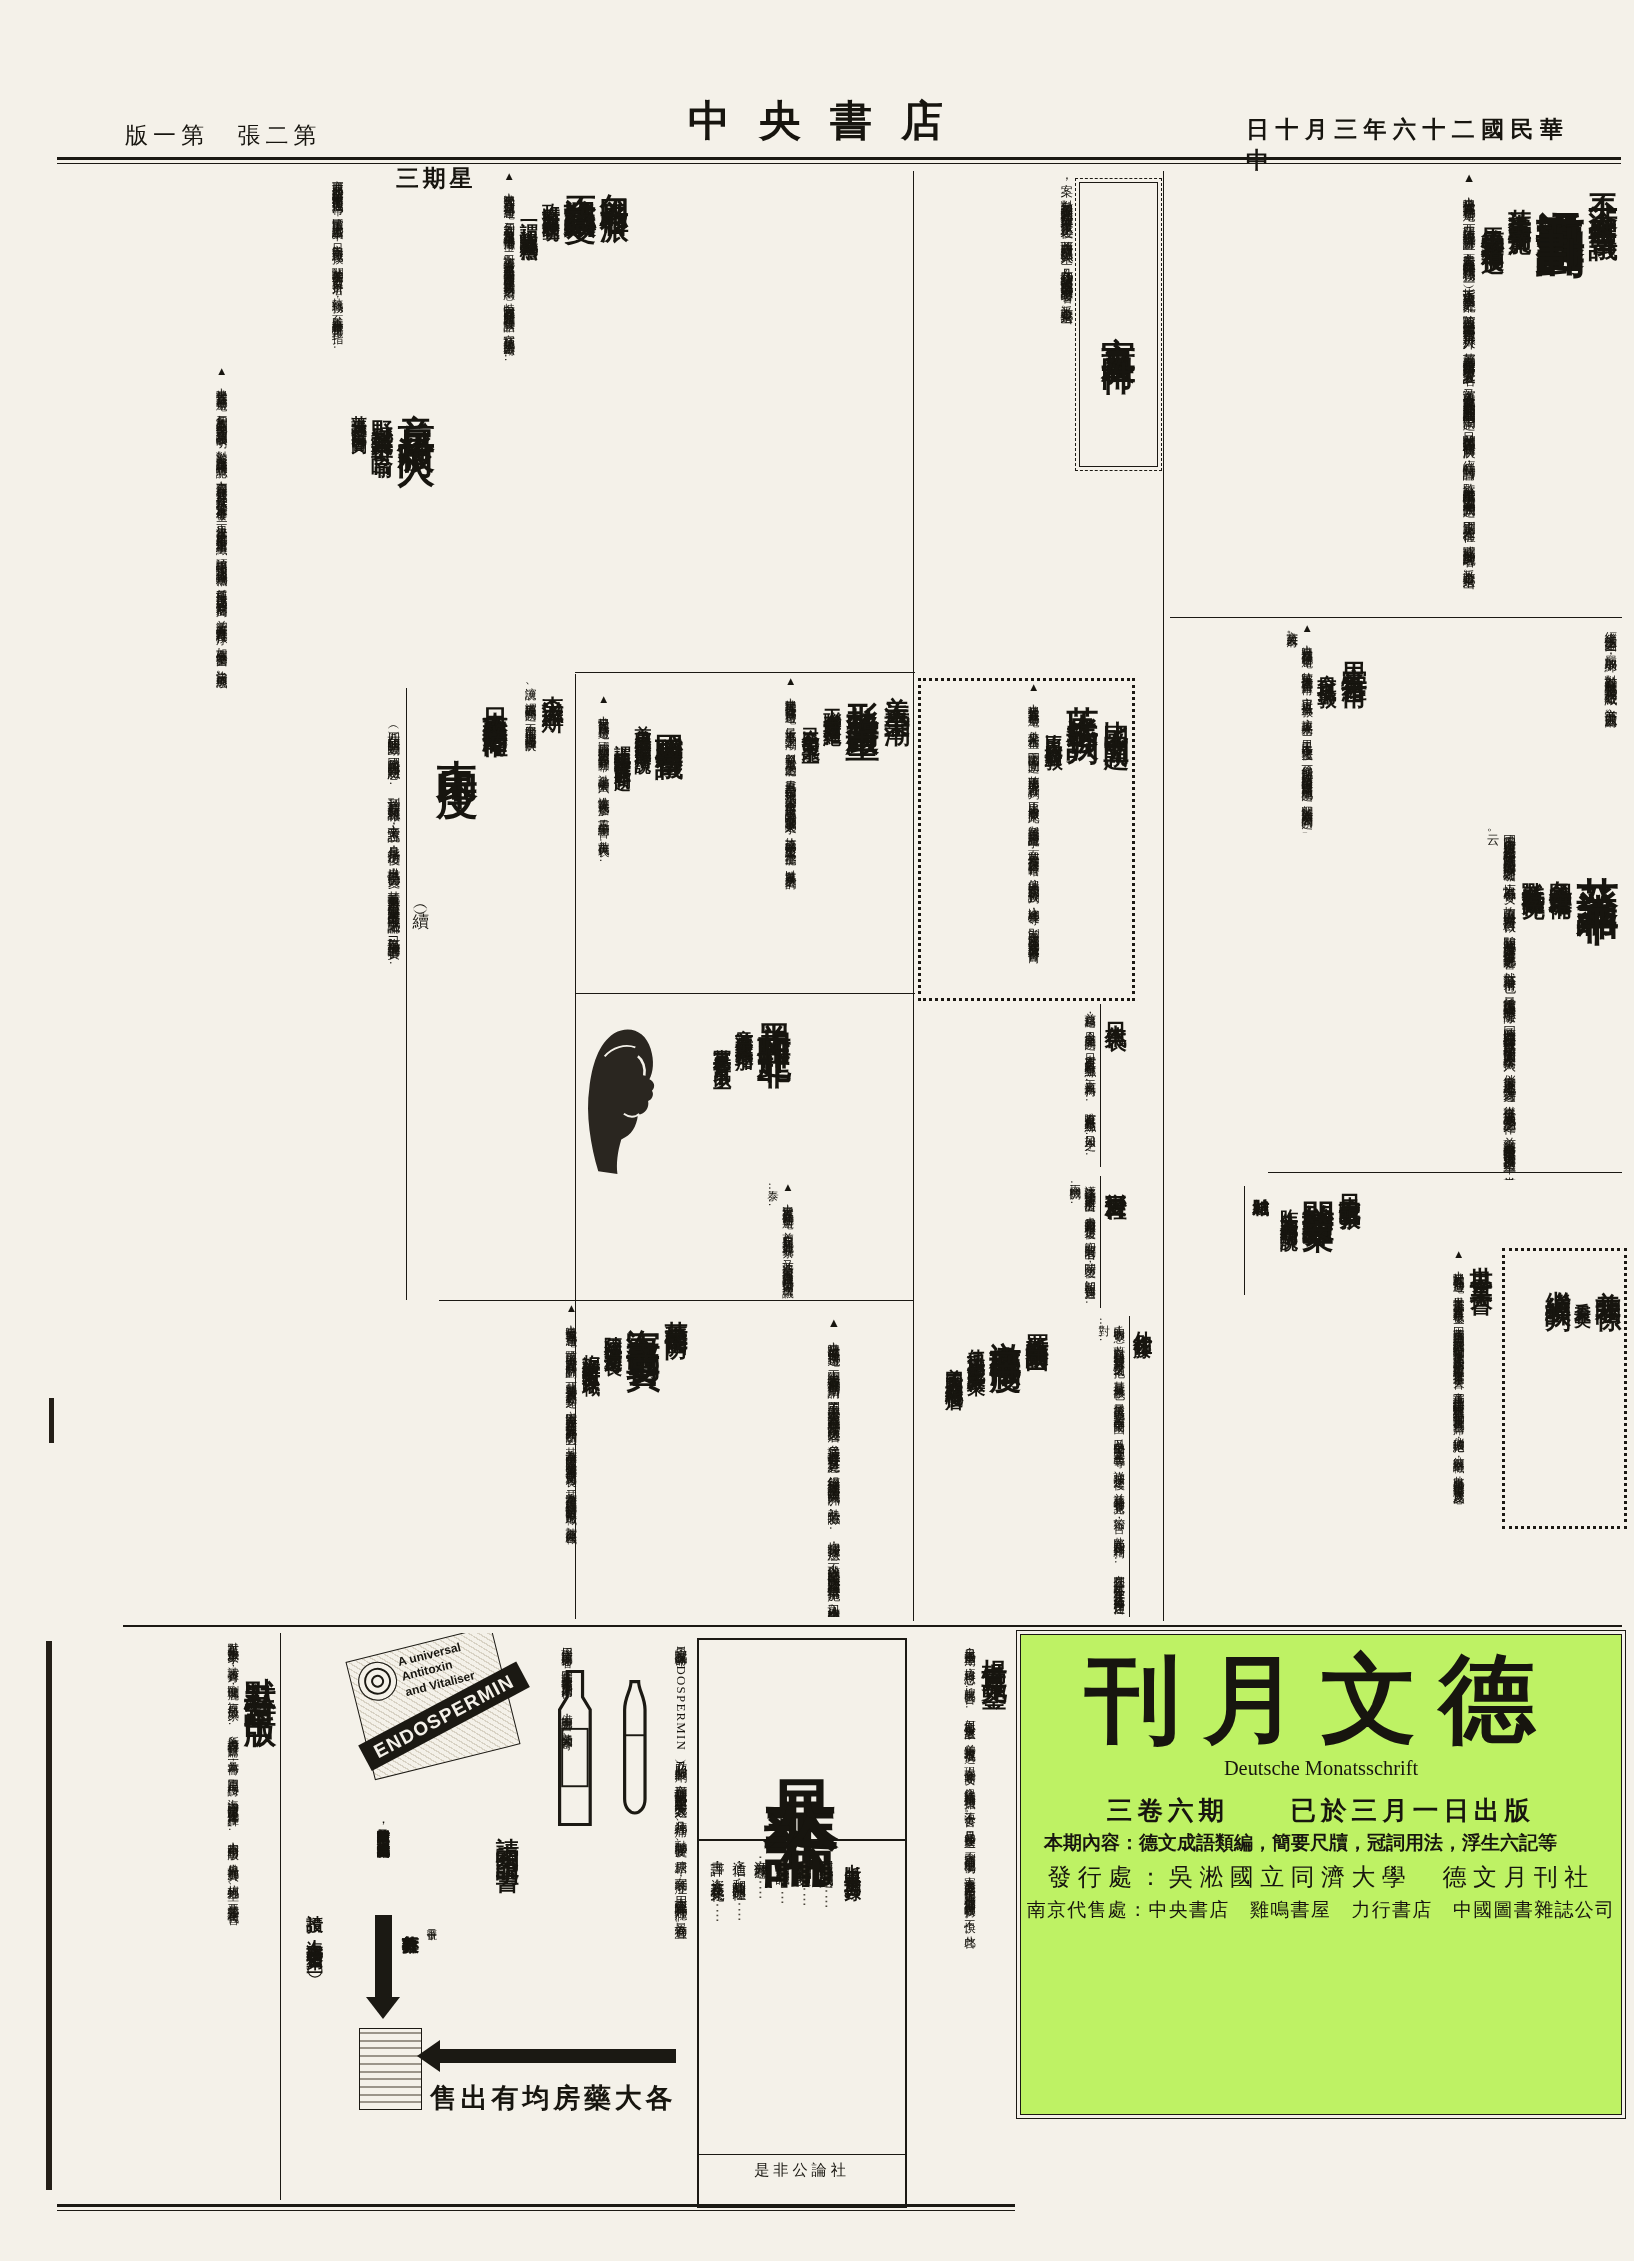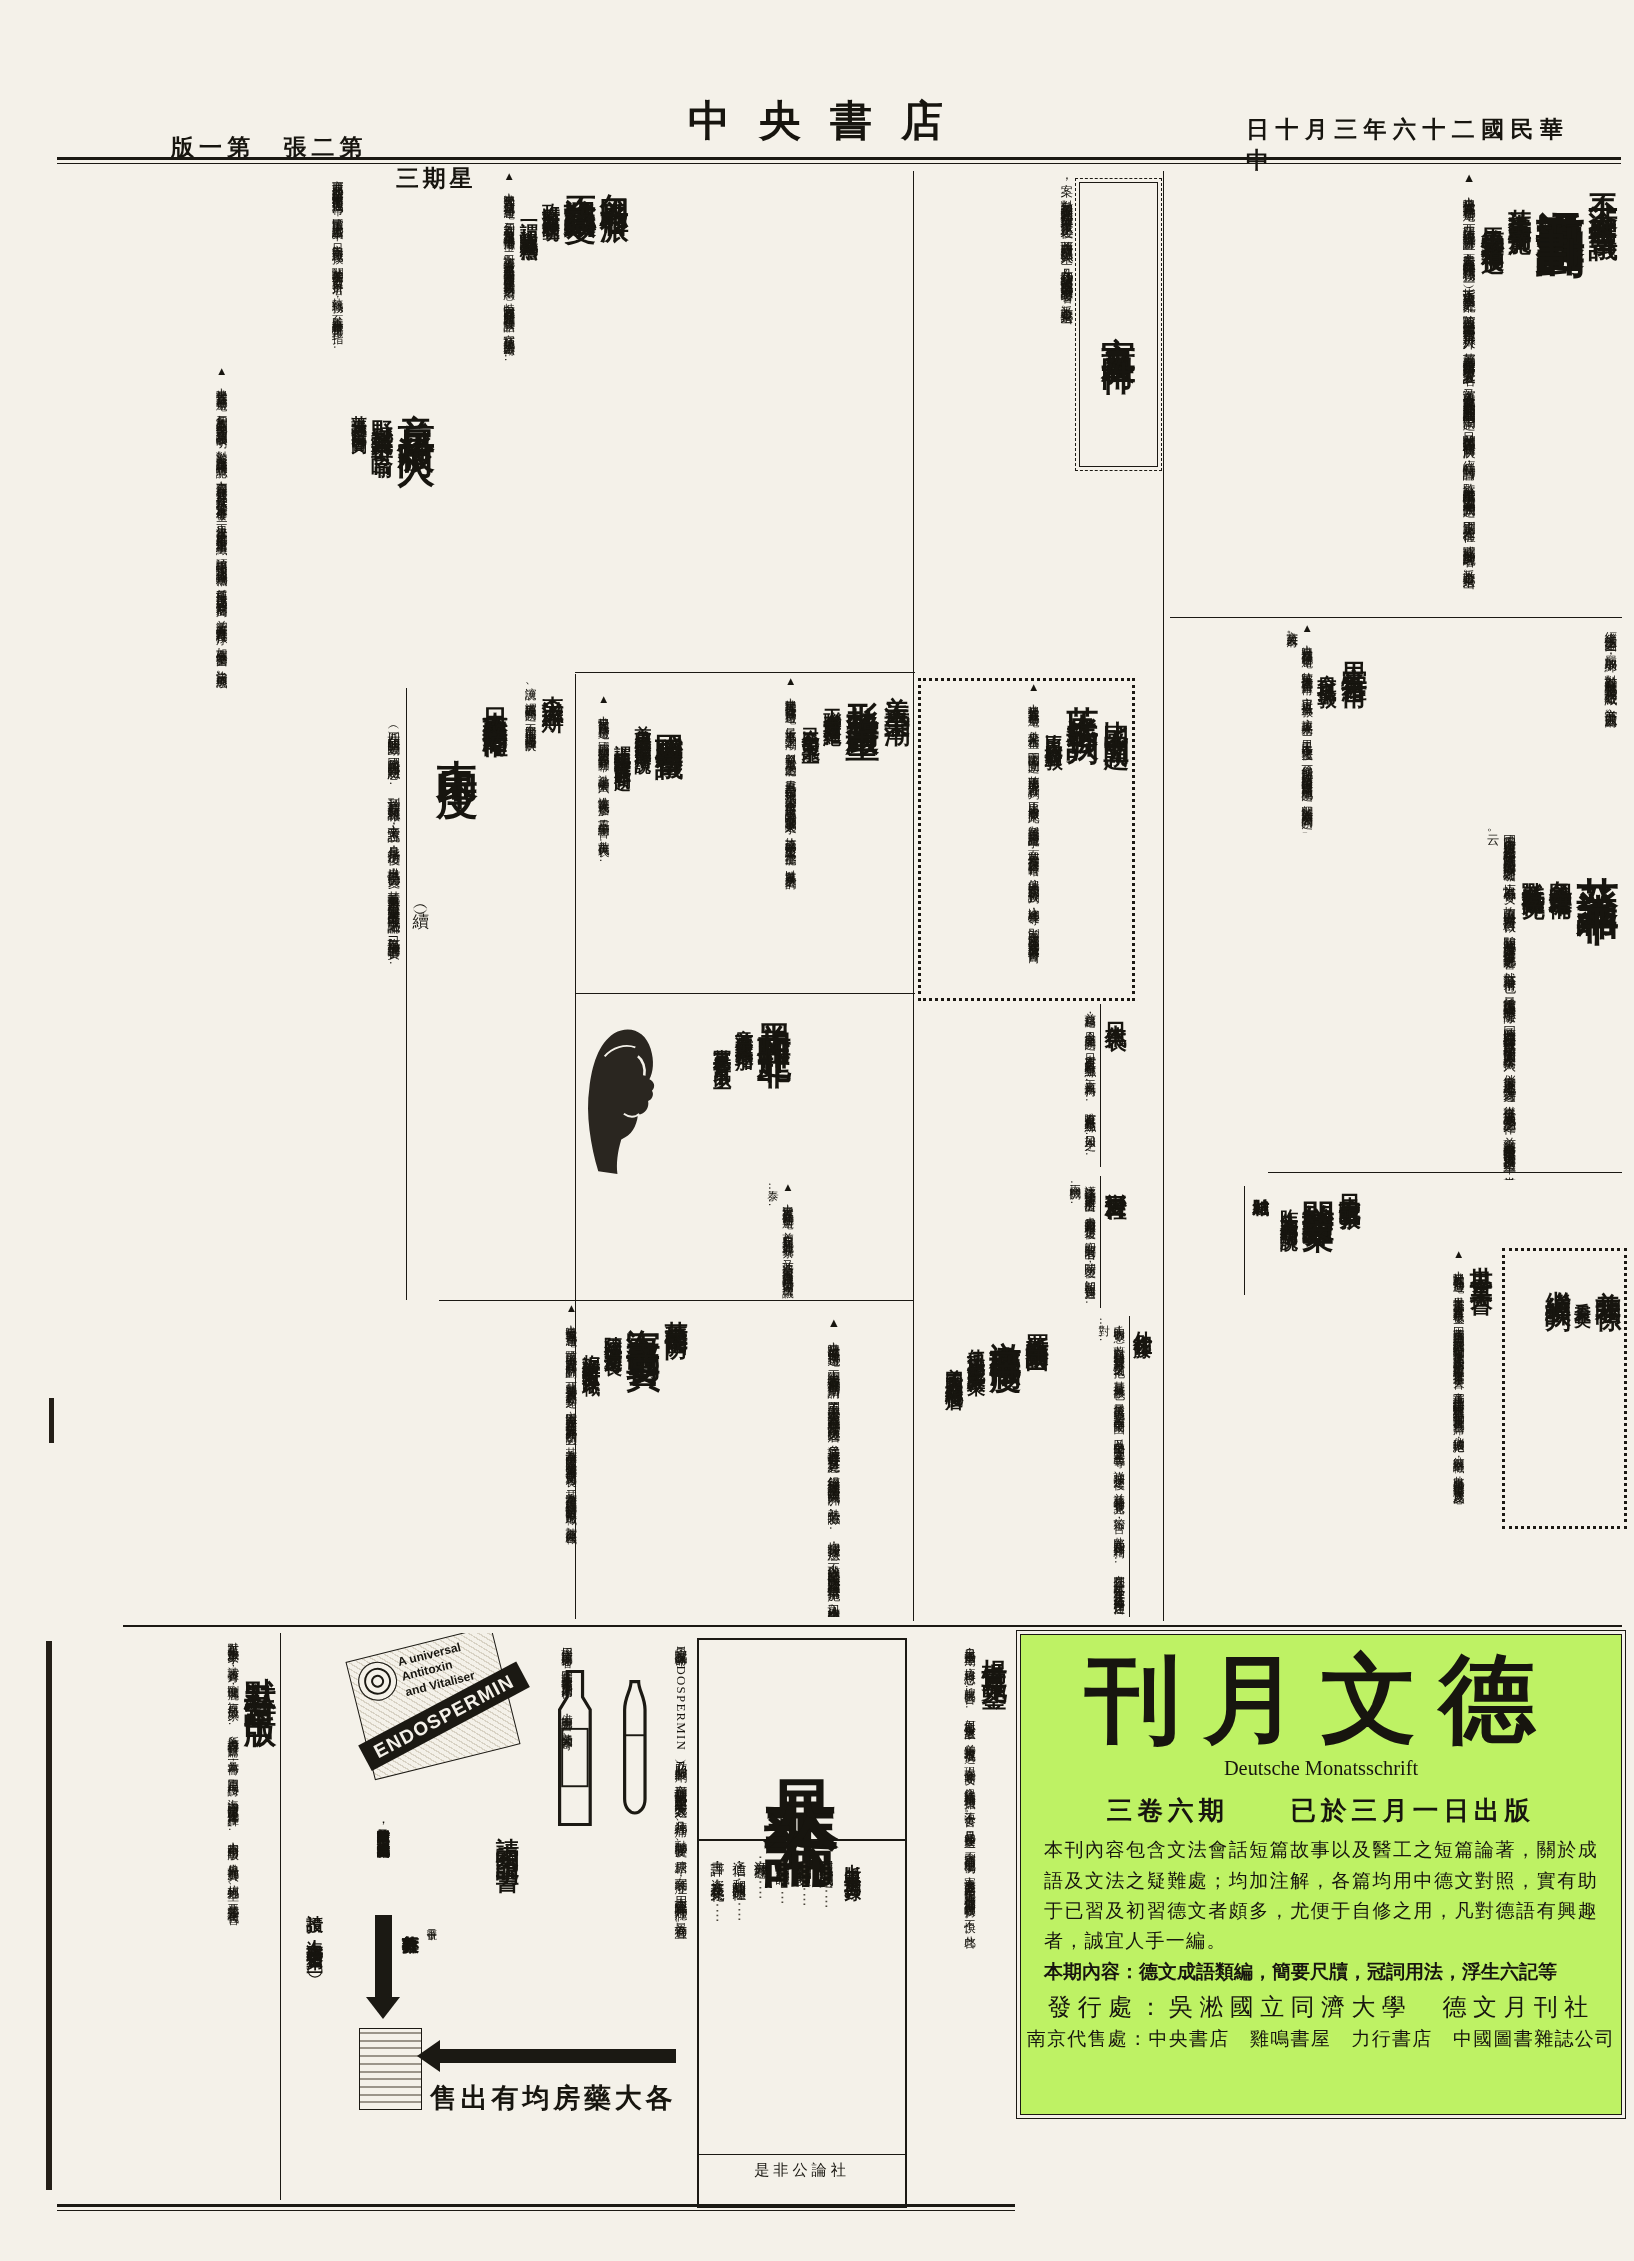--- a/index.html
+++ b/index.html
@@ -18,21 +18,21 @@
   .rule{position:absolute;background:#1b1913;}
   .dbl{border-top:3.2px solid #1b1913;border-bottom:1.3px solid #1b1913;background:transparent;height:2.6px;}
   .boxhead{border:1.9px solid #1b1913;outline:1.3px dashed #1b1913;outline-offset:3.2px;background:#f4f1e9;}
   .dotbox{border:3.2px dotted #1b1913;}
   .label-rule{border-left:1.3px solid #1b1913;padding-left:2.6px;}
   .artifact{position:absolute;background:#241f18;}
   
   #mh-date{left:1246px;top:114px;width:332px;font-size:23px;letter-spacing:6.4px;font-weight:700;}
   #mh-title{left:651px;top:93px;width:358px;text-align:center;font-size:42px;font-weight:700;letter-spacing:29px;}
   #mh-week{left:396px;top:119px;width:96px;font-size:23px;letter-spacing:3.8px;font-weight:700;margin-top:44px;}
-  #mh-ed{left:125px;top:132px;width:249px;font-size:23px;letter-spacing:5.1px;font-weight:700;margin-left:46px;}
+  #mh-ed{left:125px;top:120px;width:249px;font-size:23px;letter-spacing:5.1px;font-weight:400;}
   #mh-rule{left:57px;top:157px;width:1564px;}
   
   #b-noninter{left:1167px;top:171px;width:455px;height:447px;}
   #b-declare{left:914px;top:174px;width:249px;height:504px;}
   #b-declare .boxhead{position:absolute;right:5.1px;top:7.7px;width:77px;height:283px;display:flex;align-items:center;justify-content:center;}
   #b-declare .bodyzone{position:absolute;left:0;top:0;width:161px;height:100%;}
   #b-ribben{left:1167px;top:622px;width:203px;height:211px;}
   #b-fill-r1{left:1374px;top:622px;width:248px;height:197px;}
   #b-eden{left:1373px;top:825px;width:249px;height:355px;}
   #b-diet{left:1268px;top:1176px;width:96px;height:314px;}
@@ -337,18 +337,17 @@
 
 <div class="blk vt" id="ad-yang">
   <div class="col hd f40 sp8">楊世元長兄鑒</div>
   <div class="col body sm">自兄去後兩星期，姪終日思念，嫂眼哭昏……何忍心日久不返故里？弟特來京尋找不遇。現在全家商安，金銀法維持歸弟負擔，決不食言。兄見報卽速返里，否則將通信地址寫明，寄上海愛多亞路二四七號大新洋行機油部徐楨鏞君收轉，不悞。此啓。</div>
 </div>
 
 <div class="blk" id="ad-dewen">
   <div id="dw-title">刊月文德</div>
   <div id="dw-sub">Deutsche  Monatsschrift</div>
   <div id="dw-issue">三卷六期　　已於三月一日出版</div>
-  <div id="dw-body">本刊內容包含文法會話短篇故事以及醫工之短篇論著，關於成語及文法之疑難處；均加注解，各篇均用中德文對照，實有助于已習及初習德文者頗多，尤便于自修之用，凡對德語有興趣者，誠宜人手一編。</div>
   <div id="dw-contents">本期內容：德文成語類編，簡要尺牘，冠詞用法，浮生六記等</div>
   <div id="dw-pub">發行處：吳淞國立同濟大學　德文月刊社</div>
   <div id="dw-agents">南京代售處：中央書店　雞鳴書屋　力行書店　中國圖書雜誌公司</div>
 </div>
 
 
 </body></html>

